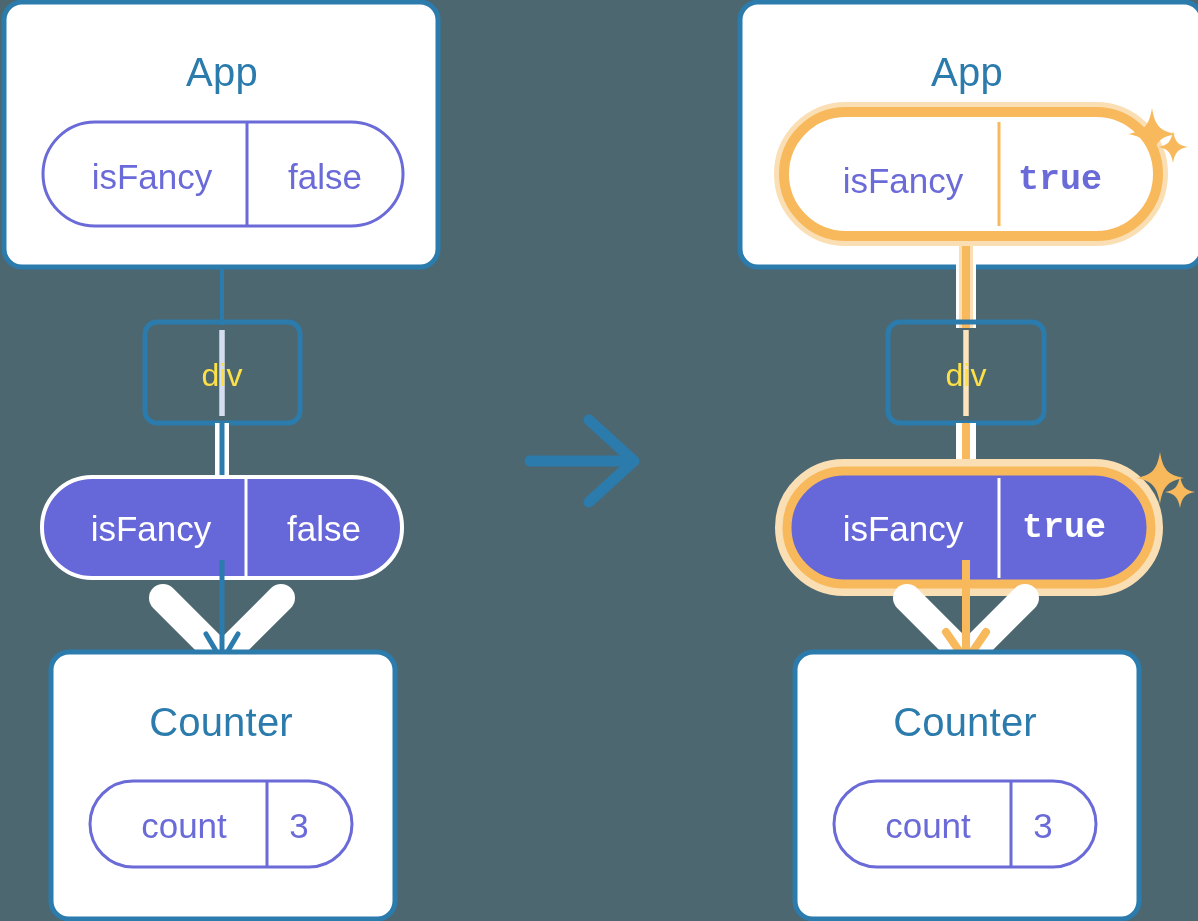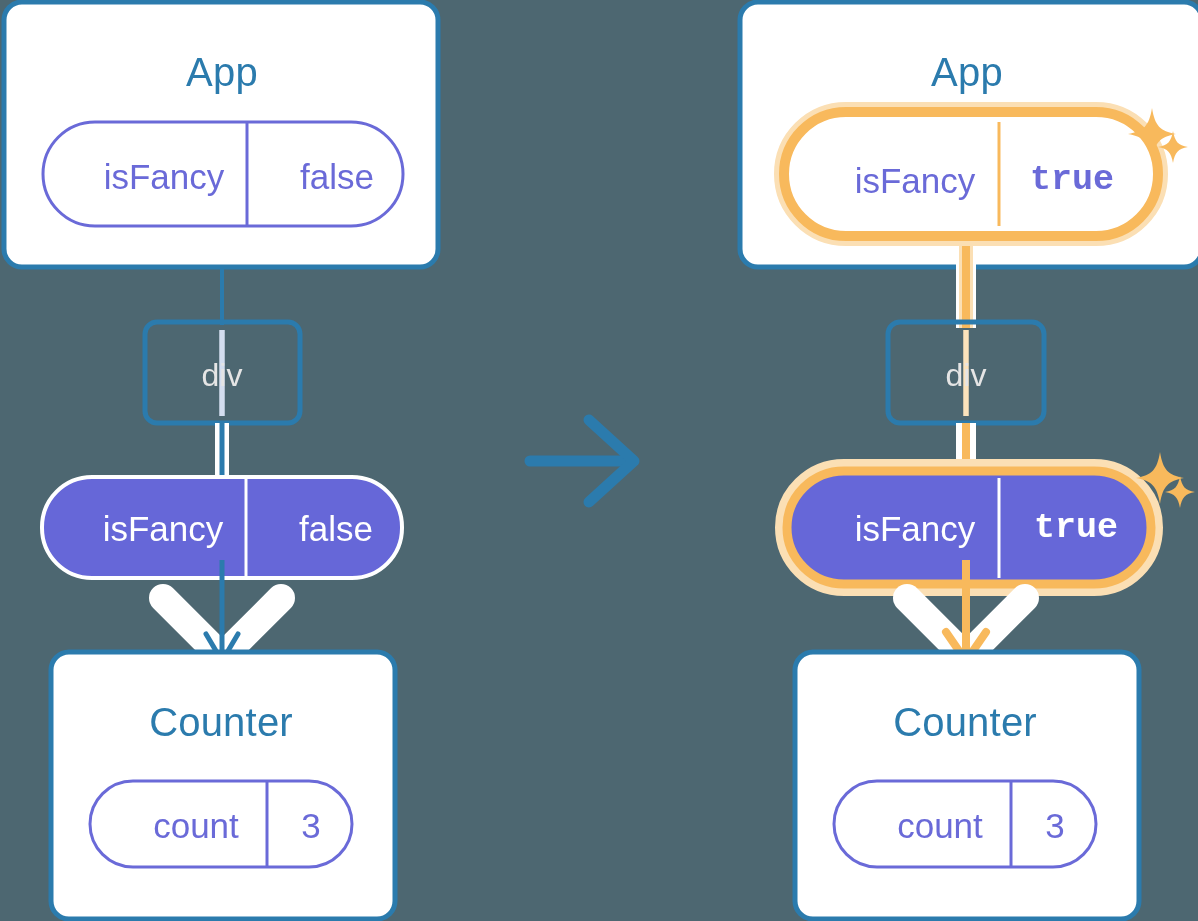--- a/index.html
+++ b/index.html
@@ -22,28 +22,27 @@
   }
   .comp-title{
     font-size:40px;
     color:#2b7bad;
     letter-spacing:.2px;
     transform:translate(-50%,-50%);
   }
   .pill-text{
     font-size:35px;
     transform:translate(-50%,-50%);
-    margin-left:12px;
   }
   .pill-text.outline{ color:#6a6ad8; }
   .pill-text.filled{ color:#ffffff; }
   .pill-text.bold{ font-weight:bold;font-family:Liberation Mono, monospace; }
   .tag-text{
     font-size:32px;
-    color:#e5e5e5;
+    color:#fde047;
     transform:translate(-50%,-50%);
   }
 </style>
 </head>
 <body>
 
 <div id="stage">
 
   <svg width="1198" height="921" viewBox="0 0 1198 921">
     <defs>

